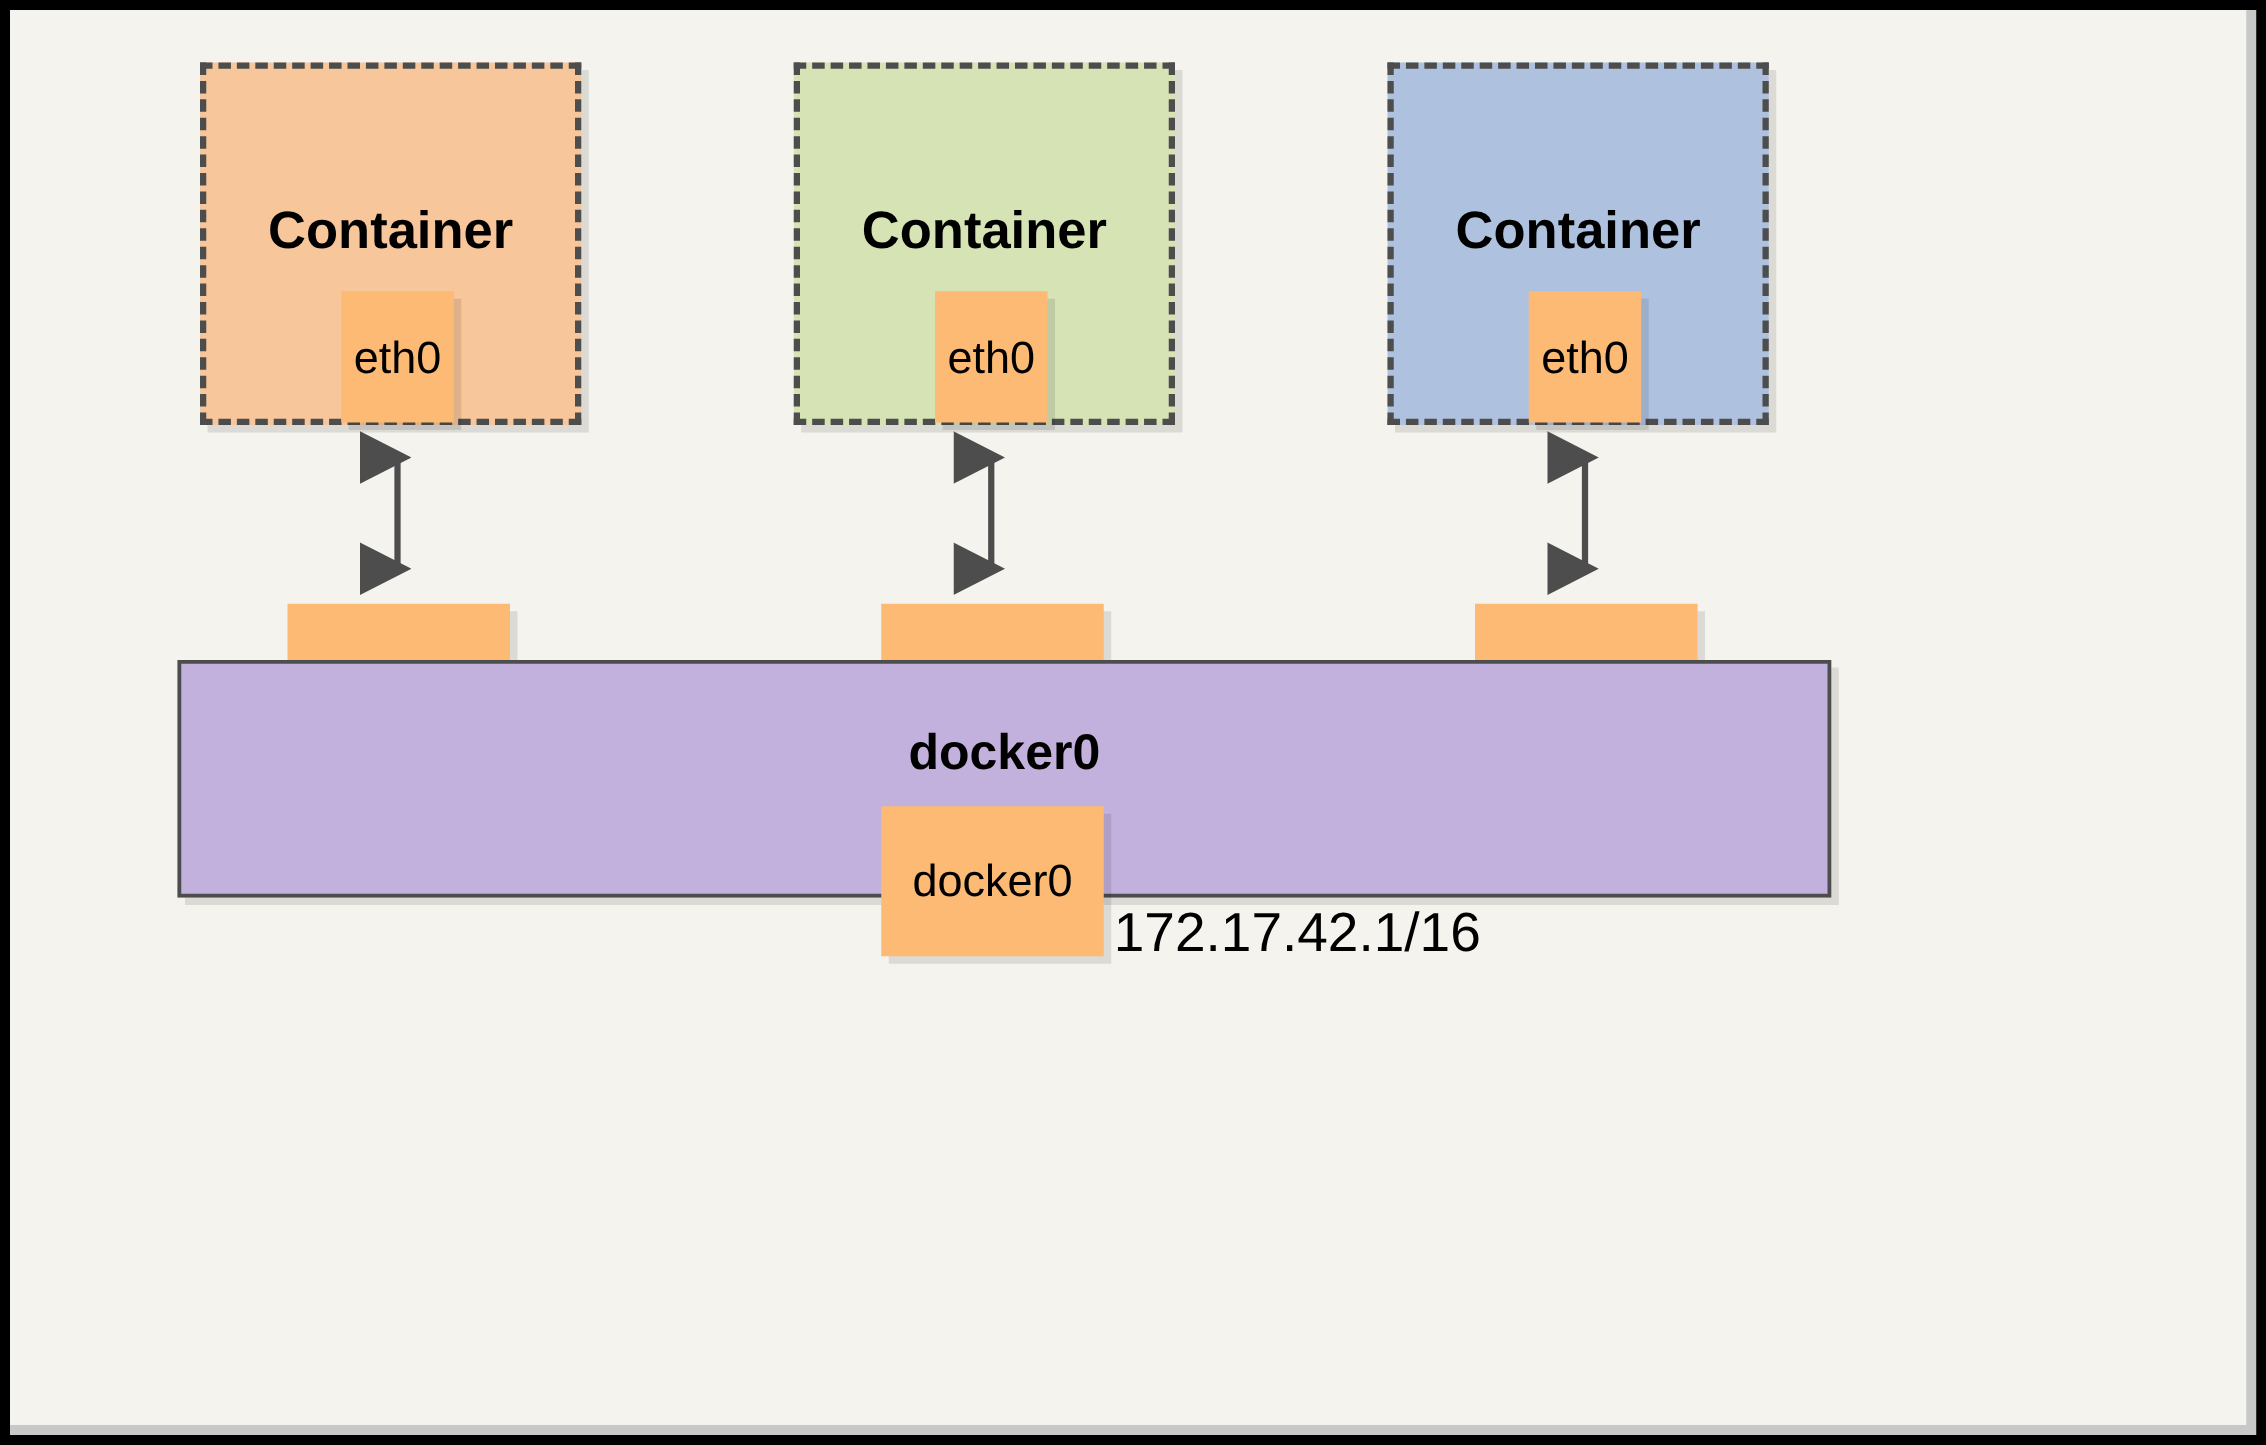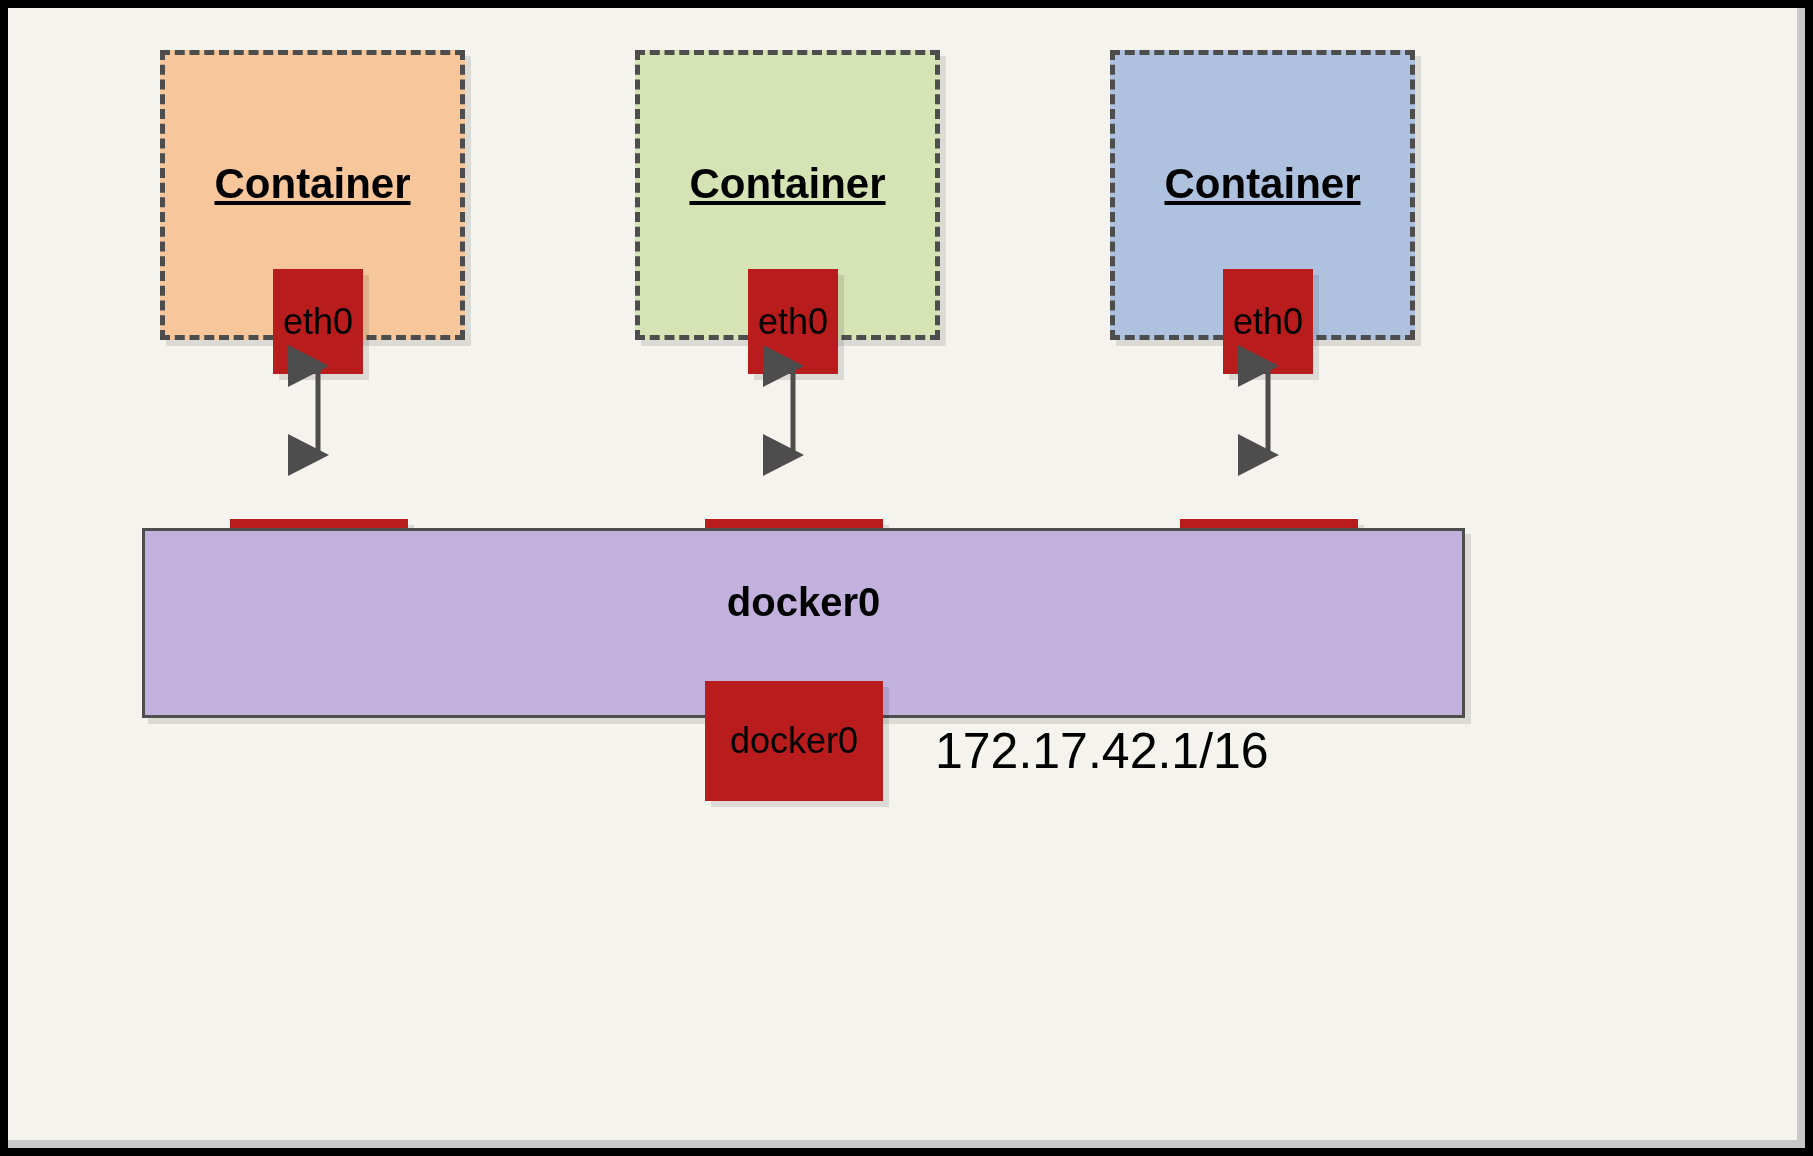--- a/index.html
+++ b/index.html
@@ -42,35 +42,33 @@
   }
   .container-title {
     position: absolute;
     left: 0;
     right: 0;
     text-align: center;
     font-size: 42px;
     font-weight: bold;
     color: #000000;
     letter-spacing: 0px;
-    text-decoration: underline;
   }
 
   
   .note-box {
     position: absolute;
-    background: #b91c1c;
+    background: #fdba74;
     box-sizing: border-box;
     box-shadow: 6px 6px 0 0 rgba(0,0,0,0.10);
     display: flex;
     align-items: center;
     justify-content: center;
     font-size: 36px;
     color: #000000;
-    margin-top: 36px;
   }
 
   
   #bridge {
     position: absolute;
     background: #c2b1dd;
     border: 3px solid #4d4d4d;
     box-sizing: border-box;
     box-shadow: 6px 6px 0 0 rgba(0,0,0,0.10);
   }
@@ -86,21 +84,21 @@
   .arrow {
     position: absolute;
   }
 
   
   .free-text {
     position: absolute;
     color: #000000;
     white-space: nowrap;
   }
-  #ip-label { font-size: 50px; margin-left: 44px; }
+  #ip-label { font-size: 44px; }
   #host-os-label {
     font-size: 82px;
     left: 0;
     right: 0;
     text-align: center;
   }
 </style>
 </head>
 <body>
 

